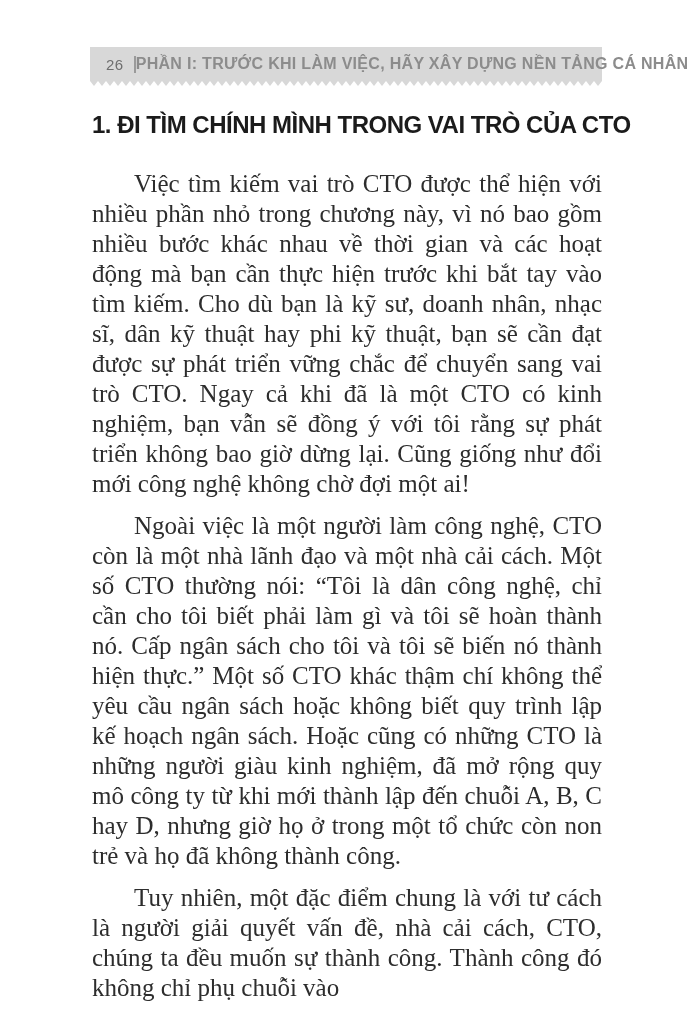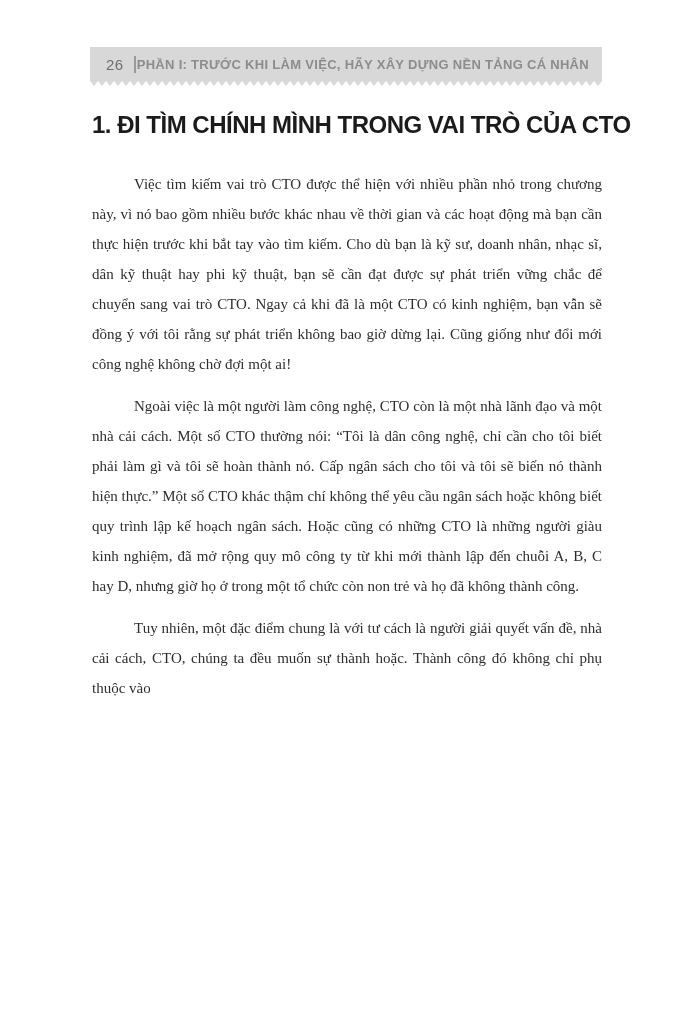--- a/index.html
+++ b/index.html
@@ -39,21 +39,21 @@
     align-items: flex-start;
   }
   .header-divider {
     display: inline-block;
     width: 2px;
     height: 17px;
     background: #9a9a9a;
     margin-left: 10px;
   }
   .running-title {
-    font-size: 13px;
+    font-size: 16px;
     color: var(--header-text, #8c8c8c);
     letter-spacing: 0.3px;
     font-weight: bold;
     white-space: nowrap;
   }
   .sawtooth {
     position: absolute;
     left: 90px;
     top: 81px;
     width: 512px;
@@ -74,21 +74,21 @@
     font-weight: bold;
     font-size: 24px;
     letter-spacing: -0.5px;
     color: var(--heading-text, #1b1b1b);
     white-space: nowrap;
     margin: 0 0 31px 0;
     line-height: 26px;
   }
   .body-paragraph {
     font-family: "Liberation Serif", serif;
-    font-size: 15px;
+    font-size: 25px;
     line-height: 30px;
     color: var(--body-text, #2d2d2d);
     text-align: justify;
     text-indent: 42px;
     margin: 0 0 12px 0;
   }
 </style>
 </head>
 <body>
 
@@ -111,16 +111,16 @@
     <rect width="512" height="5" fill="url(#saw)"></rect>
   </svg>
 
   <div class="content">
     <h1 class="chapter-heading">1. ĐI TÌM CHÍNH MÌNH TRONG VAI TRÒ CỦA CTO</h1>
 
     <p class="body-paragraph">Việc tìm kiếm vai trò CTO được thể hiện với nhiều phần nhỏ trong chương này, vì nó bao gồm nhiều bước khác nhau về thời gian và các hoạt động mà bạn cần thực hiện trước khi bắt tay vào tìm kiếm. Cho dù bạn là kỹ sư, doanh nhân, nhạc sĩ, dân kỹ thuật hay phi kỹ thuật, bạn sẽ cần đạt được sự phát triển vững chắc để chuyển sang vai trò CTO. Ngay cả khi đã là một CTO có kinh nghiệm, bạn vẫn sẽ đồng ý với tôi rằng sự phát triển không bao giờ dừng lại. Cũng giống như đổi mới công nghệ không chờ đợi một ai!</p>
 
     <p class="body-paragraph">Ngoài việc là một người làm công nghệ, CTO còn là một nhà lãnh đạo và một nhà cải cách. Một số CTO thường nói: “Tôi là dân công nghệ, chỉ cần cho tôi biết phải làm gì và tôi sẽ hoàn thành nó. Cấp ngân sách cho tôi và tôi sẽ biến nó thành hiện thực.” Một số CTO khác thậm chí không thể yêu cầu ngân sách hoặc không biết quy trình lập kế hoạch ngân sách. Hoặc cũng có những CTO là những người giàu kinh nghiệm, đã mở rộng quy mô công ty từ khi mới thành lập đến chuỗi A, B, C hay D, nhưng giờ họ ở trong một tổ chức còn non trẻ và họ đã không thành công.</p>
 
-    <p class="body-paragraph">Tuy nhiên, một đặc điểm chung là với tư cách là người giải quyết vấn đề, nhà cải cách, CTO, chúng ta đều muốn sự thành hoặc. Thành công đó không chỉ phụ thuộc vào</p>
+    <p class="body-paragraph">Tuy nhiên, một đặc điểm chung là với tư cách là người giải quyết vấn đề, nhà cải cách, CTO, chúng ta đều muốn sự thành công. Thành công đó không chỉ phụ chuỗi vào</p>
   </div>
 
 </div>
 
 </body></html>

